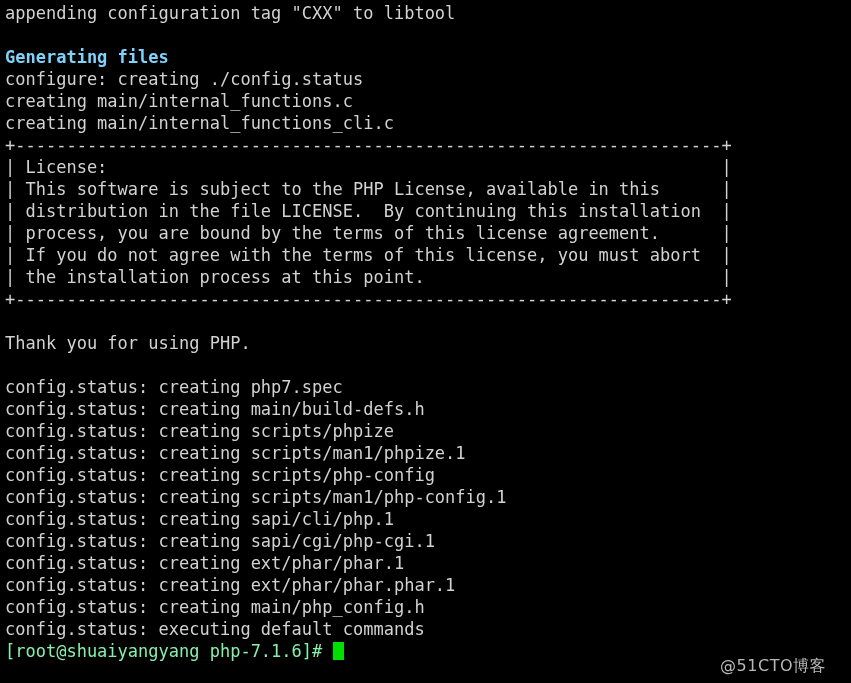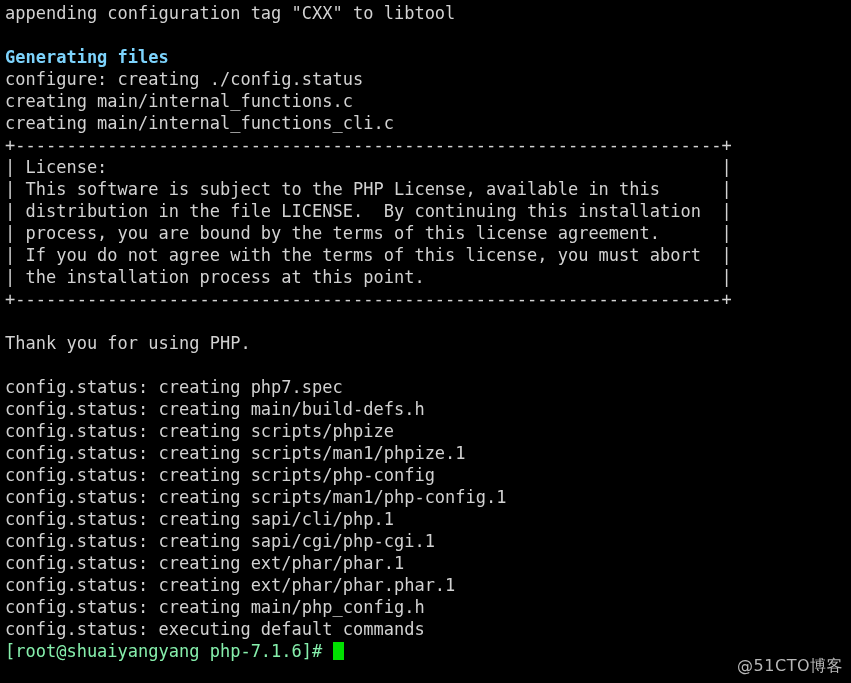--- a/index.html
+++ b/index.html
@@ -61,21 +61,21 @@
   }
   .cursor {
     display: inline-block;
     width: 11px;
     height: 18px;
     background: #00e000;
     vertical-align: -3px;
   }
   #watermark {
     position: absolute;
-    right: 8px;
+    right: 25px;
     bottom: 6px;
     font-family: "DejaVu Sans", "Liberation Sans", sans-serif;
     font-size: 16px;
     color: #b9b9b9;
     letter-spacing: 0.5px;
     white-space: nowrap;
   }
 </style>
 </head>
 <body>

